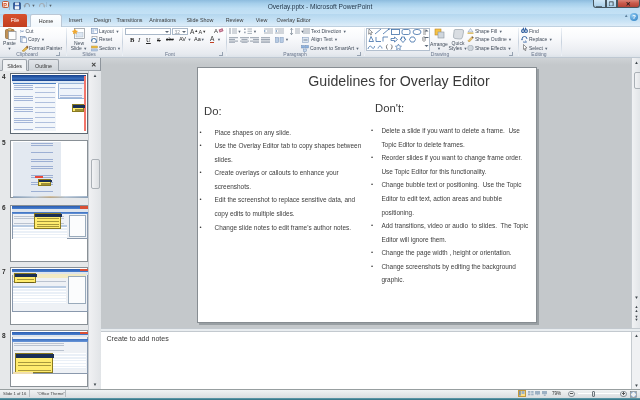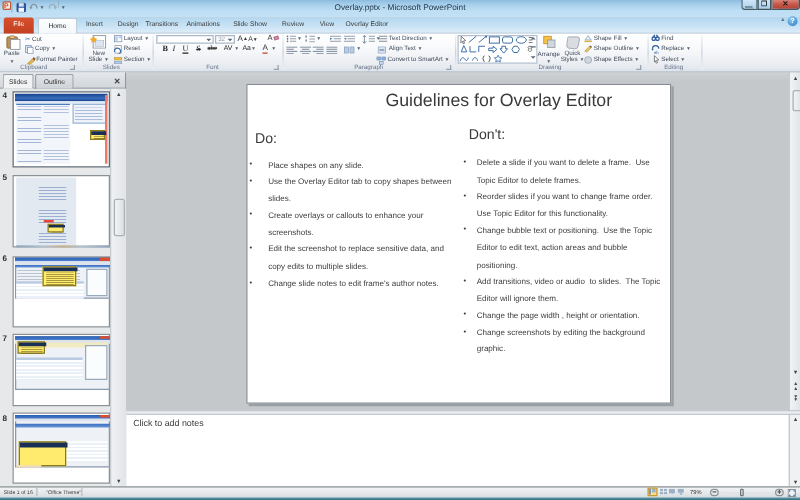--- a/index.html
+++ b/index.html
@@ -498,21 +498,21 @@
 <div class="abs" id="slidesb">
   <div class="sbarrow" style="top:2.5px;">▲</div>
   <div class="sbthumb" style="top:14px; height:17px;"></div>
   <div class="sbarrow" style="top:238px;">▼</div>
   <div class="sbarrow" style="top:247px; font-size:4px; line-height:3.5px;">▲<br>▲</div>
   <div class="sbarrow" style="top:256.5px; font-size:4px; line-height:3.5px;">▼<br>▼</div>
 </div>
 
 <div class="abs" id="splitter"></div>
 <div class="abs" id="notes"></div>
-<div class="abs" id="notestext">Click to add notes</div>
+<div class="abs" id="notestext">Create to add notes</div>
 <div class="abs" id="notessb">
   <div class="sbarrow" style="top:2px;">▲</div>
   <div class="sbarrow" style="top:52px;">▼</div>
 </div>
 
 <div class="abs" id="statusbar"></div>
 <div class="sttext" style="left:3px; top:391px;">Slide 1 of 16</div>
 <div class="stsep" style="left:28.5px;"></div>
 <div class="sttext" style="left:37px; top:391px;">"Office Theme"</div>
 <div class="stsep" style="left:65px;"></div>

